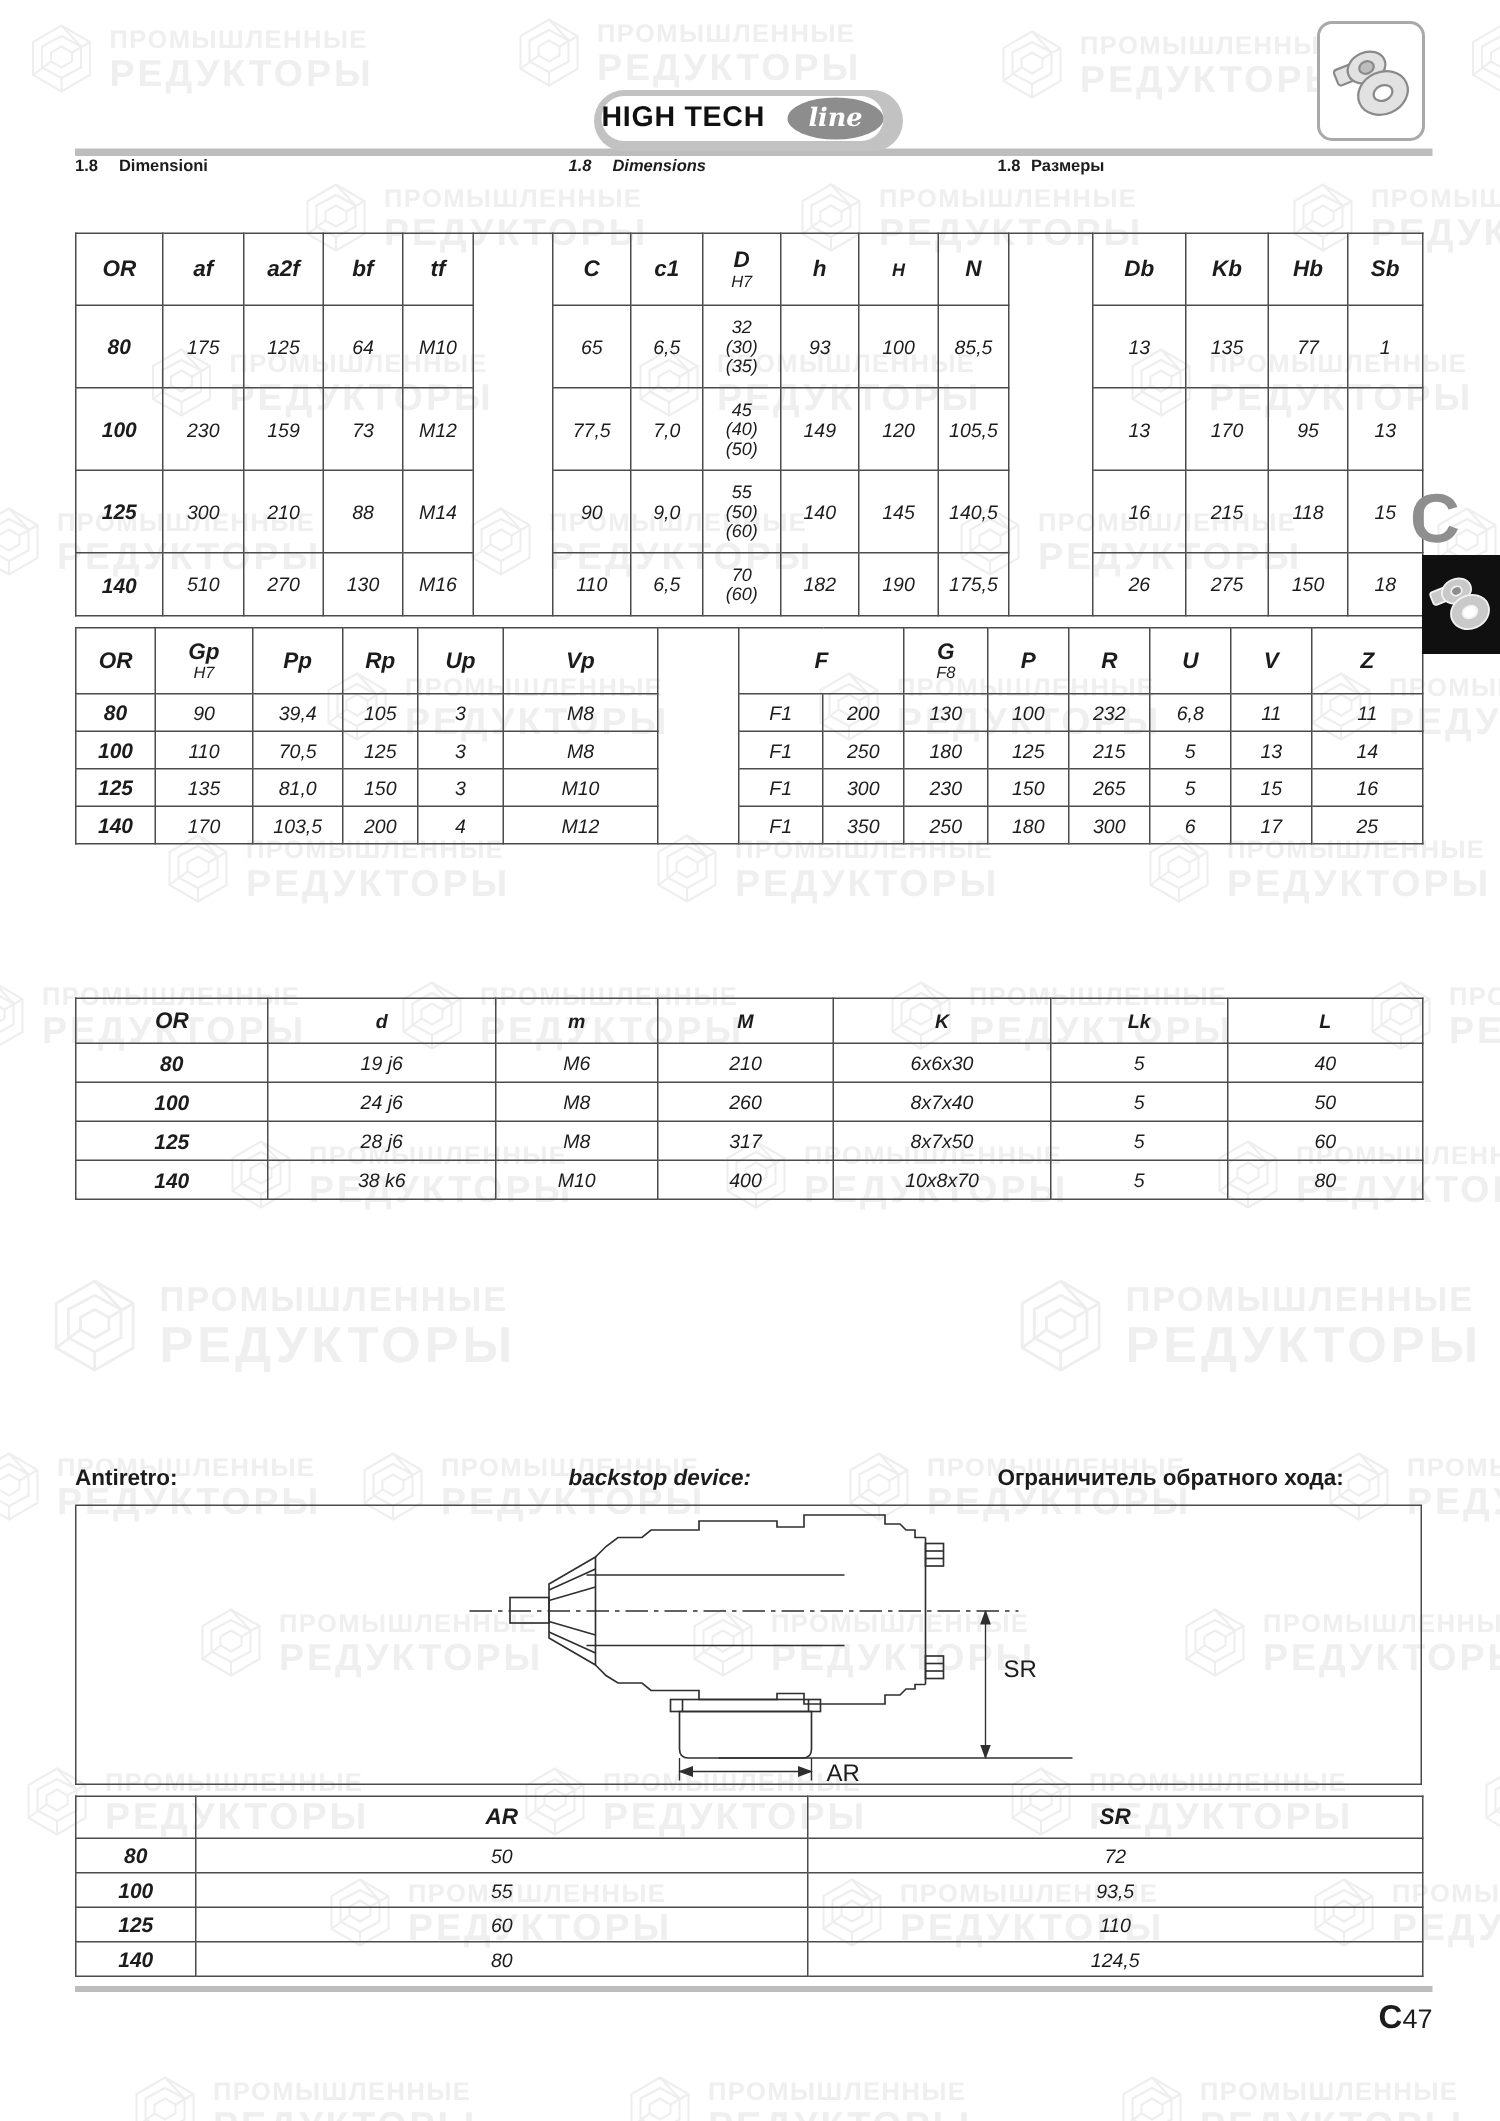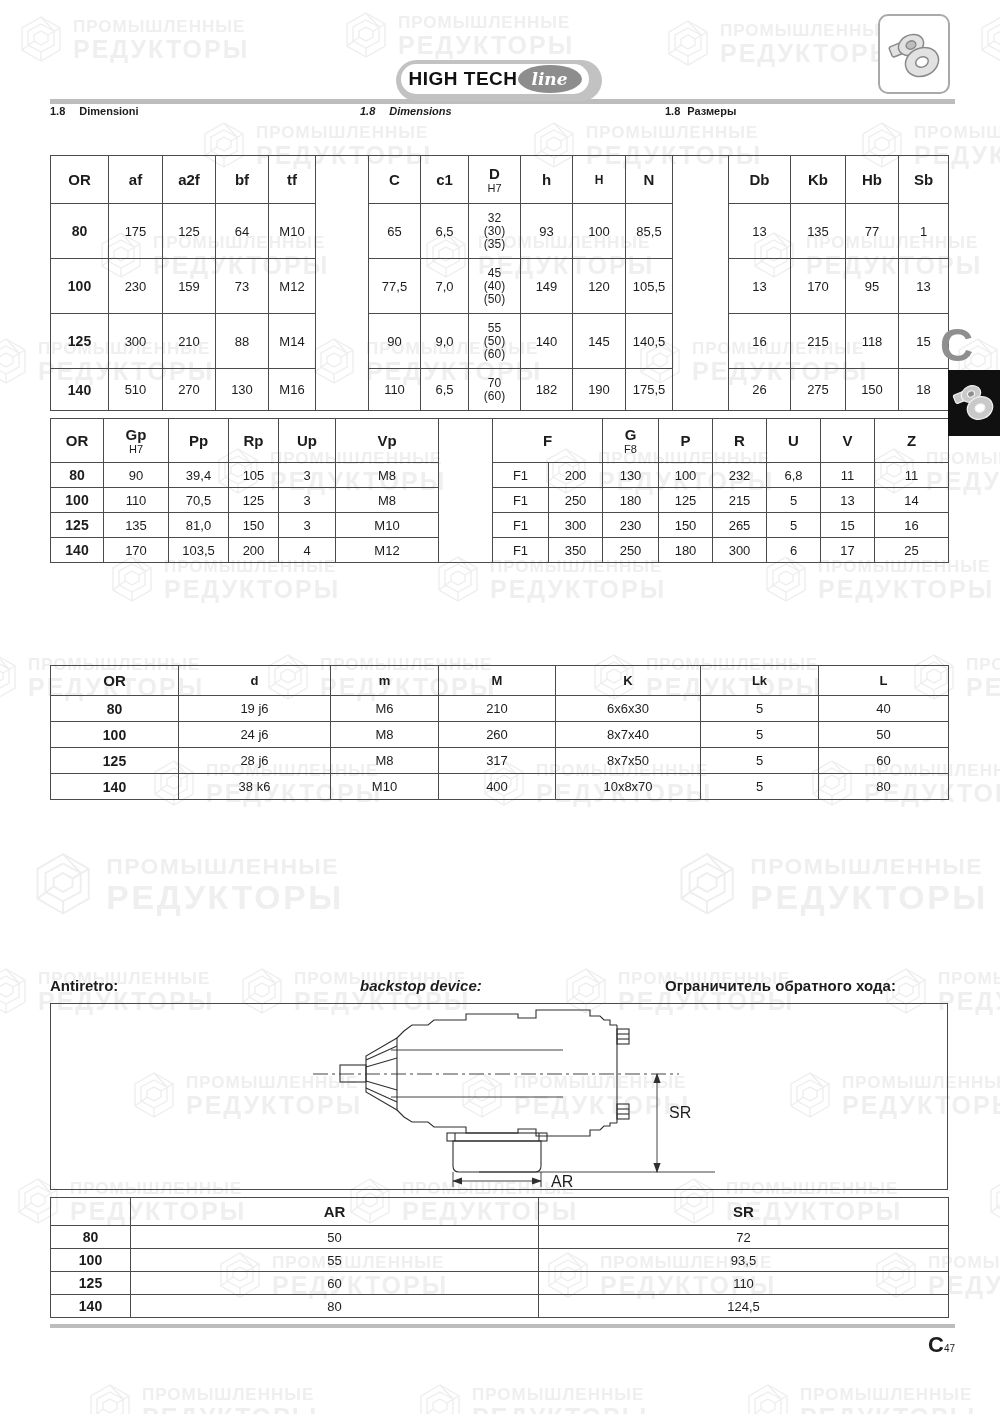--- a/index.html
+++ b/index.html
@@ -15,30 +15,30 @@
   .wm-l1 { font-size:17px; font-weight:bold; letter-spacing:1px; color:#efefef; }
   .wm-l2 { font-size:25px; font-weight:bold; letter-spacing:2px; color:#efefef; }
   
   .layer { position:absolute; inset:0; z-index:1; }
   .top-icon-box { position:absolute; left:878px; top:14px; width:72px; height:80px;
     border:2px solid #a9a9a9; border-radius:10px; background:#ffffff;
     display:flex; align-items:center; justify-content:center; }
   .header-rule { position:absolute; left:50px; top:99px; width:905px; height:5px; background:#bdbdbd; }
   .badge { position:absolute; left:396px; top:60px; width:206px; height:41px; background:#c2c2c2; border-radius:21px; }
   .badge-inner { position:absolute; left:5px; top:4px; right:13px; bottom:7px; background:#ffffff; border-radius:16px;
-    display:flex; align-items:center; justify-content:center; gap:0; }
+    display:flex; align-items:center; justify-content:space-between; gap:0; }
   .badge-text { font-weight:bold; font-size:19px; letter-spacing:0.5px; color:#111; }
   .badge-ellipse { width:64px; height:28px; background:#8d8d8d; border-radius:50%;
     display:flex; align-items:center; justify-content:center; }
   .badge-script { color:#ffffff; font-family:"DejaVu Serif", serif; font-style:italic; font-weight:bold; font-size:17px; }
   .heading { position:absolute; top:105px; font-size:11px; font-weight:bold; }
   .heading .num { margin-right:14px; }
-  .heading-en { font-style:italic; }
+  .heading-en { font-style:italic;margin-left:19px; }
   
-  .dimtable { border-collapse:collapse; table-layout:fixed; width:898px; background:transparent; }
+  .dimtable { border-collapse:collapse; table-layout:fixed; width:898px; background:transparent;font-style:italic; }
   .dimtable td, .dimtable th { border:1px solid #4b4b4b; text-align:center; vertical-align:middle;
     font-size:13px; padding:0; color:#1c1c1c; overflow:hidden; }
   .dimtable th { font-size:15px; font-weight:bold; }
   .dimtable .small-th { font-size:12px; }
   .dimtable .mid-th { font-size:13px; }
   .dimtable .or-cell { font-weight:bold; font-size:14px; }
   .dimtable .sub { display:block; font-size:11px; font-weight:normal; line-height:12px; }
   .dimtable .multi { font-size:12px; line-height:13px; }
   .tbl-wrap { position:absolute; left:50px; }
   #t1-wrap { top:155px; } #t2-wrap { top:418px; } #t3-wrap { top:665px; } #t4-wrap { top:1197px; }
@@ -46,21 +46,21 @@
   .anti-label { position:absolute; top:977px; font-size:15px; font-weight:bold; }
   .drawing-box { position:absolute; left:50px; top:1003px; width:898px; height:187px; border:1px solid #4b4b4b; }
   .drawing-box svg { display:block; }
   
   .side-letter { position:absolute; left:940px; top:322px; font-size:46px; font-weight:bold; color:#8f8f8f; line-height:1; }
   .side-black-box { position:absolute; left:948px; top:370px; width:52px; height:66px; background:#101010;
     display:flex; align-items:center; justify-content:center; }
   .footer-rule { position:absolute; left:50px; top:1324px; width:905px; height:4px; background:#bdbdbd; }
   .footer-page { position:absolute; left:835px; top:1332px; width:120px; text-align:right; }
   .footer-letter { font-size:22px; font-weight:bold; }
-  .footer-number { font-size:10px; }
+  .footer-number { font-size:18px; }
 </style>
 </head>
 <body>
 
 <div class="wm-layer">
     <div class="wm" style="left:15px;top:14px;transform:scale(1)">
       <svg width="52" height="52" viewBox="0 0 52 52">
         <g fill="none" stroke="#eeeeee" stroke-width="1.4">
           <path d="M26 3 L45 14 L45 36 L26 47 L7 36 L7 14 Z"></path>
           <path d="M26 10 L39 17 L39 31 L26 38 L13 31 L13 17 Z"></path>

